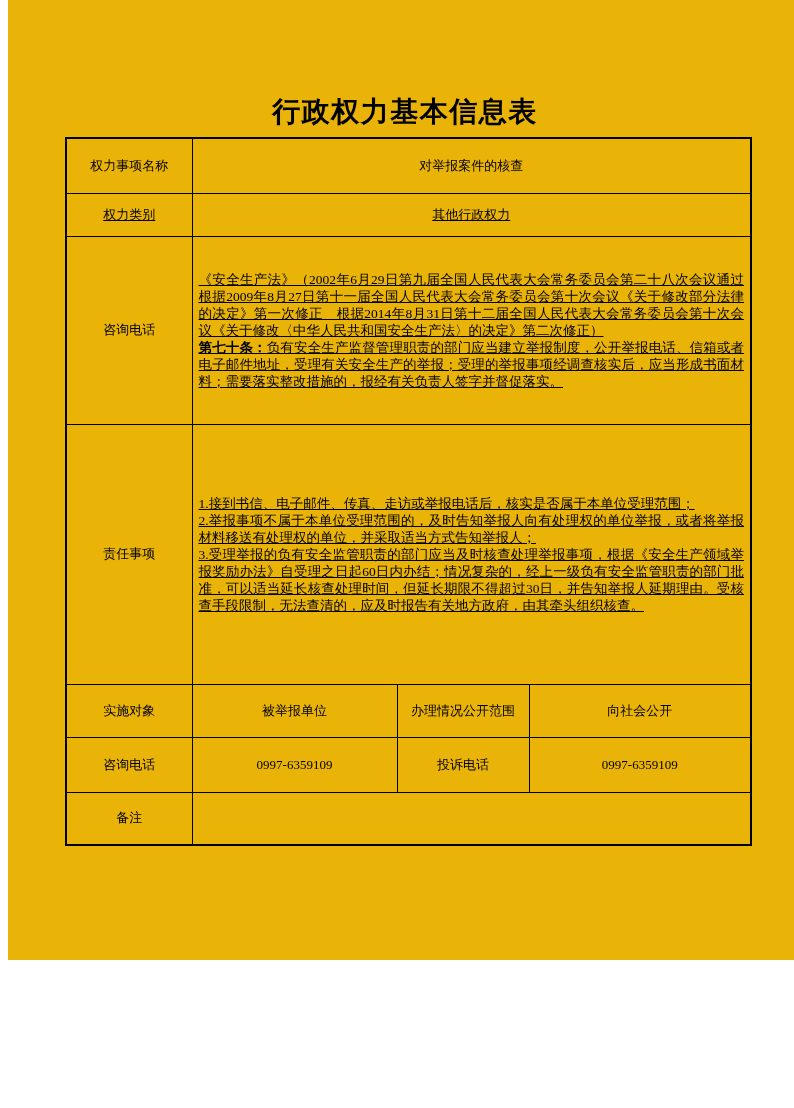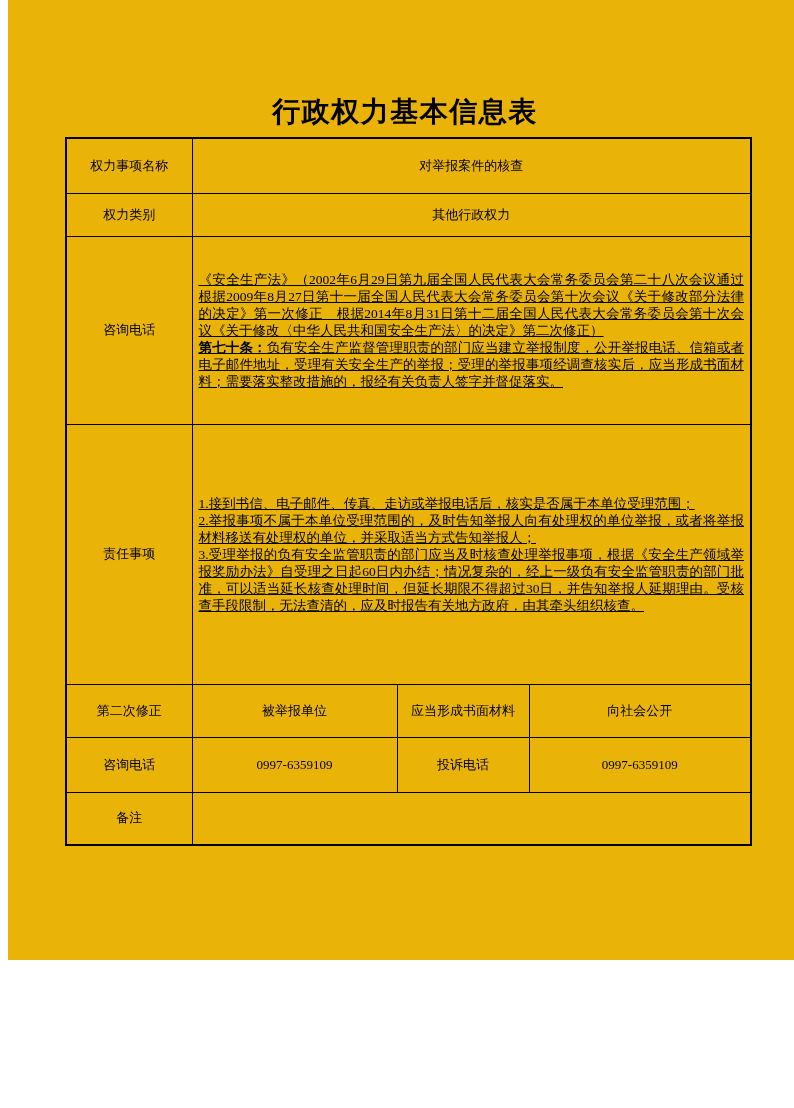--- a/index.html
+++ b/index.html
@@ -46,21 +46,21 @@
     font-size: 13.5px;
     line-height: 17px;
     padding: 4px 6px;
     text-decoration: underline;
   }
   .info-table td.wrap-label {
     white-space: pre-line;
     line-height: 18px;
   }
   .r1  { height: 55px; }
-  .r2  { height: 43px; }
+  .r2  { height: 43px; text-decoration: underline; }
   .r3  { height: 188px; }
   .r4  { height: 260px; }
   .r5  { height: 54px; }
   .r6  { height: 53px; }
   .r7  { height: 55px; }
   .r8  { height: 55px; }
   .r9  { height: 55px; }
   .r10 { height: 53px; }
   .article-num { font-weight: bold; }
 </style>
@@ -98,23 +98,23 @@
       </tr>
       <tr class="r4">
         <td>责任事项</td>
         <td colspan="3" class="longtext">
           <div>1.接到书信、电子邮件、传真、走访或举报电话后，核实是否属于本单位受理范围；</div>
           <div>2.举报事项不属于本单位受理范围的，及时告知举报人向有处理权的单位举报，或者将举报材料移送有处理权的单位，并采取适当方式告知举报人；</div>
           <div>3.受理举报的负有安全监管职责的部门应当及时核查处理举报事项，根据《安全生产领域举报奖励办法》自受理之日起60日内办结；情况复杂的，经上一级负有安全监管职责的部门批准，可以适当延长核查处理时间，但延长期限不得超过30日，并告知举报人延期理由。受核查手段限制，无法查清的，应及时报告有关地方政府，由其牵头组织核查。</div>
         </td>
       </tr>
       <tr class="r6">
-        <td>第二次修正</td>
+        <td>实施对象</td>
         <td>被举报单位</td>
-        <td>应当形成书面材料</td>
+        <td>办理情况公开范围</td>
         <td>向社会公开</td>
       </tr>
       <tr class="r9">
         <td>咨询电话</td>
         <td>0997-6359109</td>
         <td>投诉电话</td>
         <td>0997-6359109</td>
       </tr>
       <tr class="r10">
         <td>备注</td>

